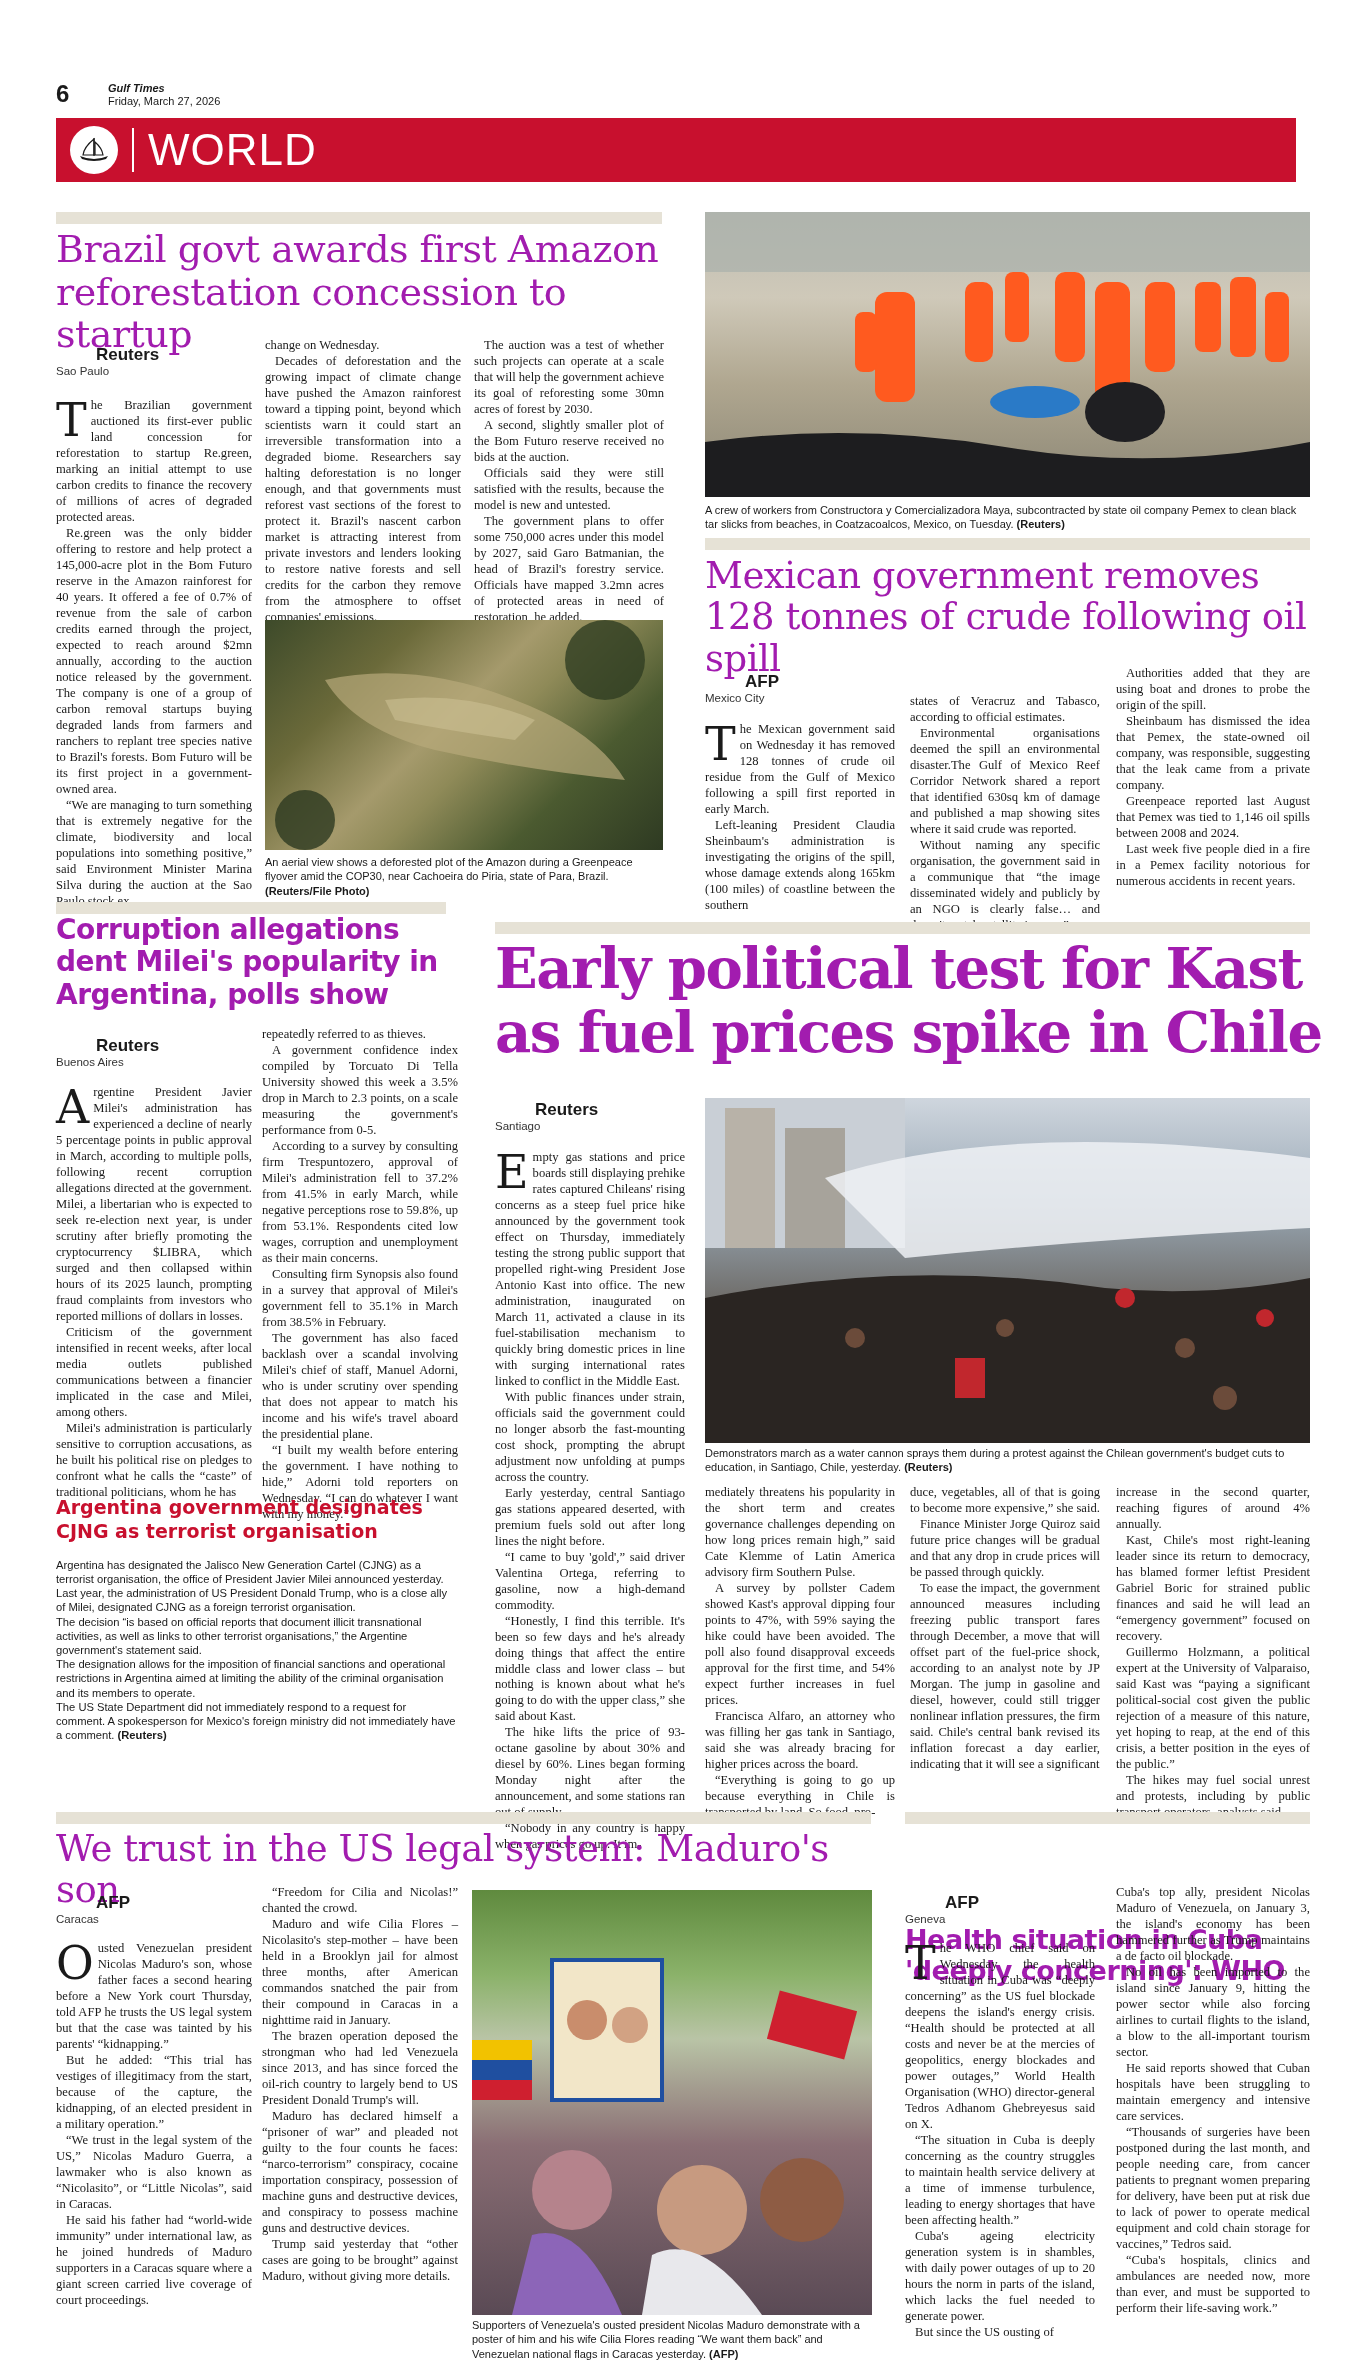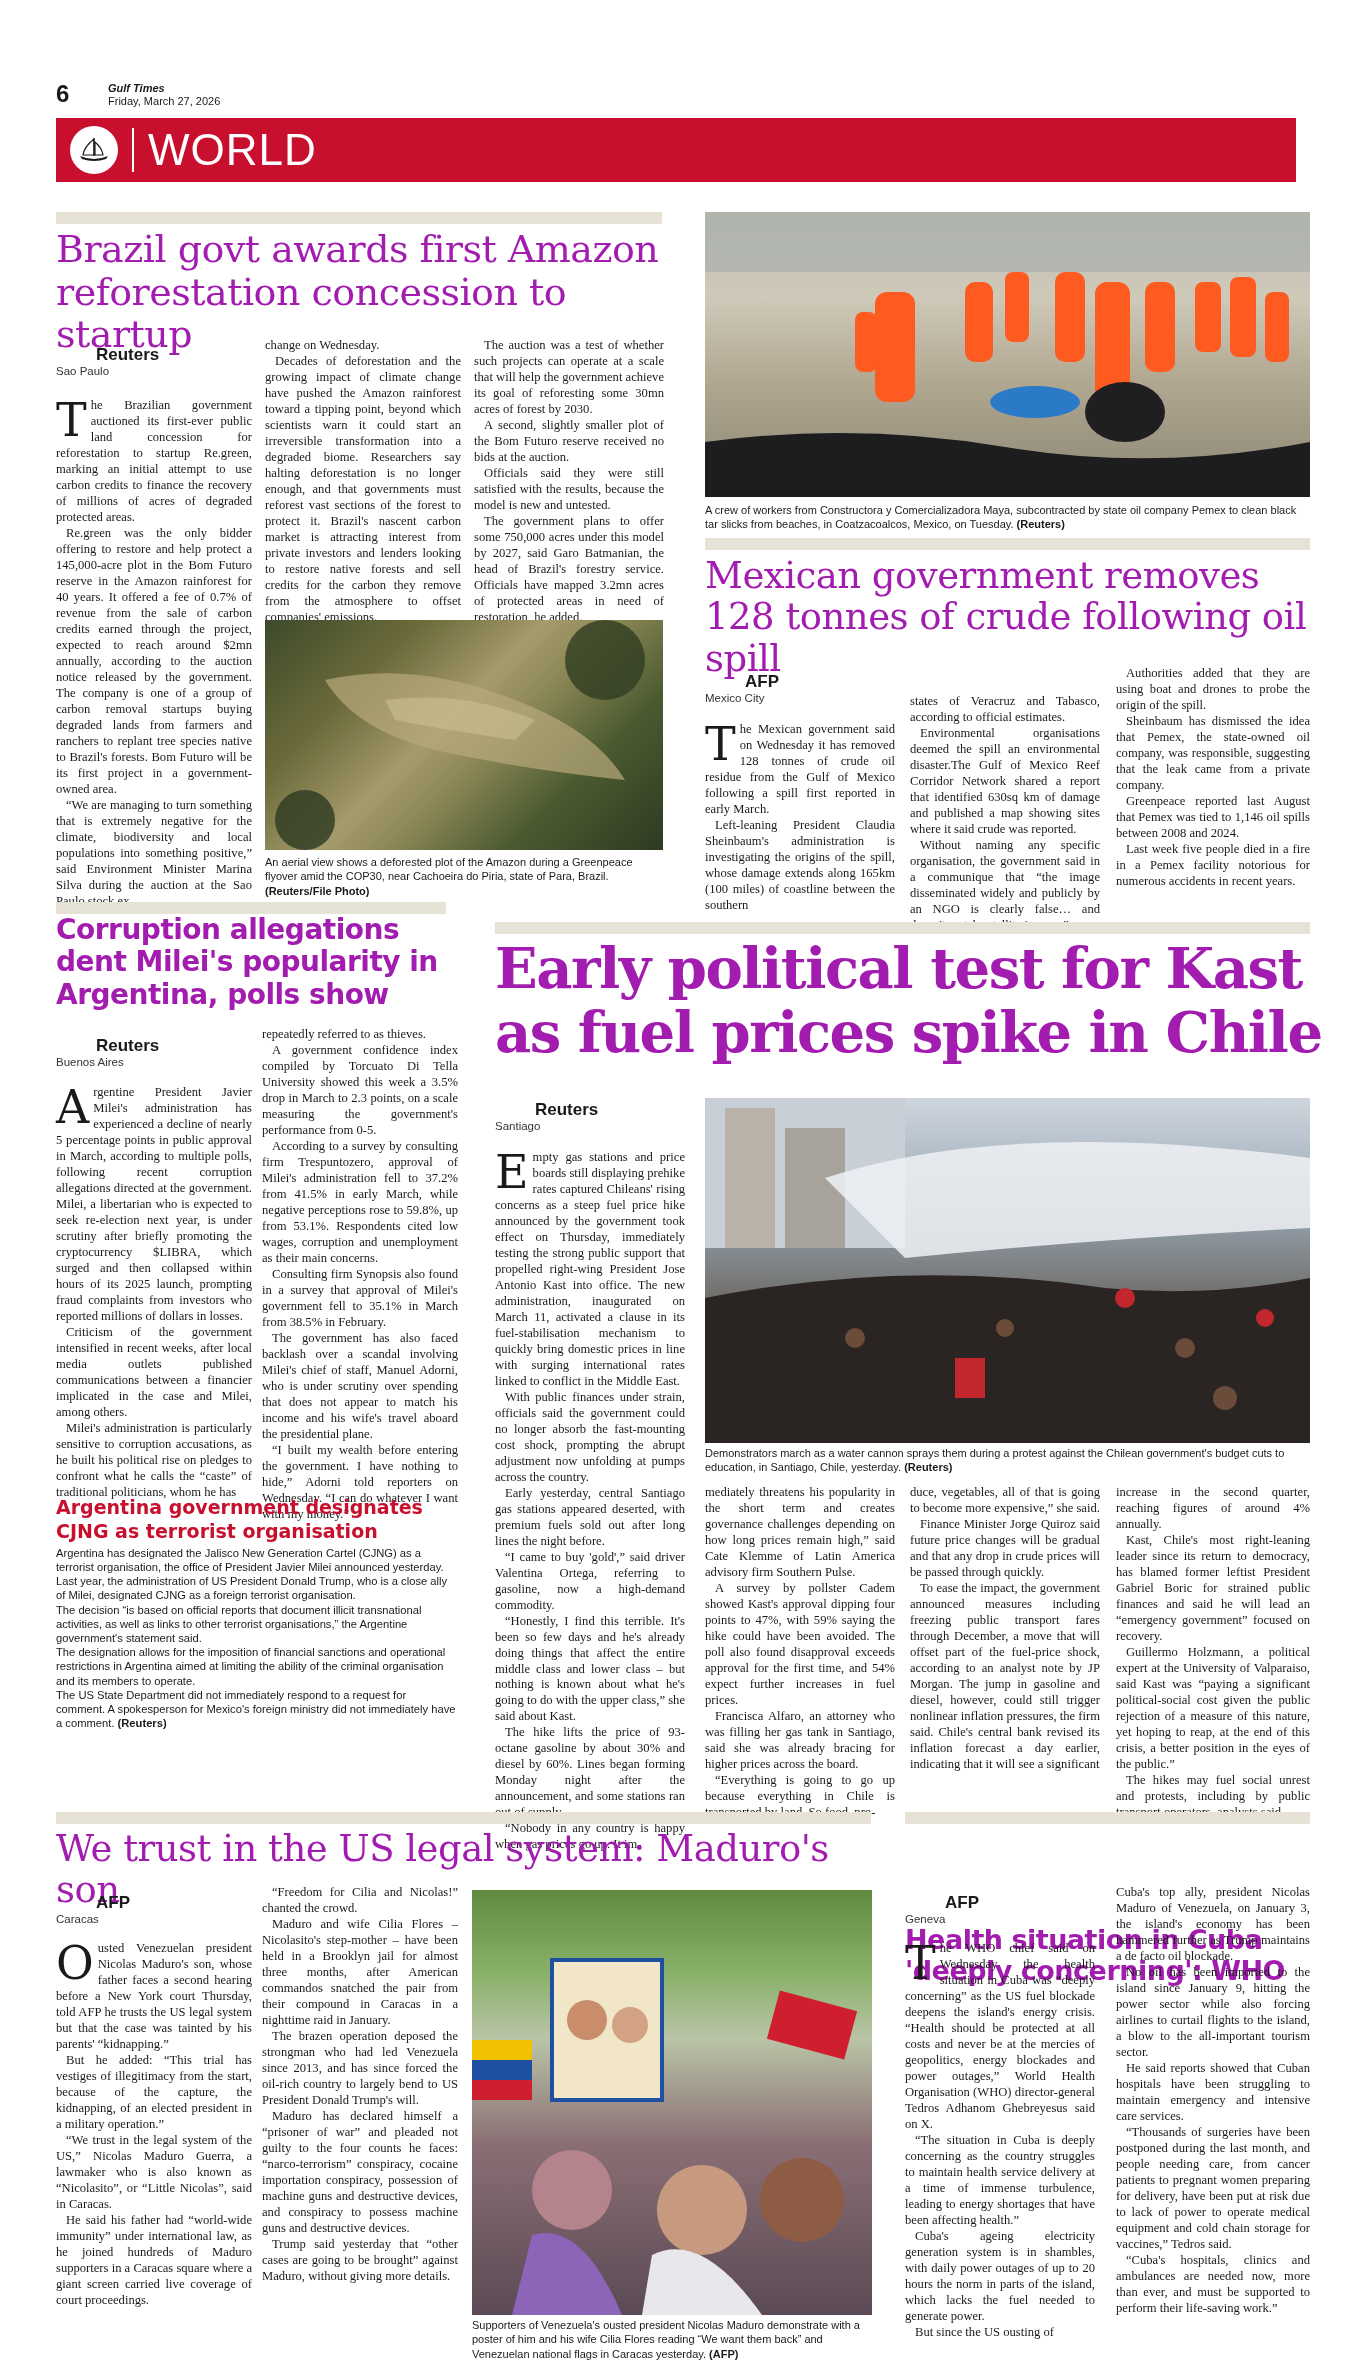--- a/index.html
+++ b/index.html
@@ -154,21 +154,21 @@
   <p>repeatedly referred to as thieves.</p>
   <p style="text-indent:10px">A government confidence index compiled by Torcuato Di Tella University showed this week a 3.5% drop in March to 2.3 points, on a scale measuring the government's performance from 0-5.</p>
   <p style="text-indent:10px">According to a survey by consulting firm Trespuntozero, approval of Milei's administration fell to 37.2% from 41.5% in early March, while negative perceptions rose to 59.8%, up from 53.1%. Respondents cited low wages, corruption and unemployment as their main concerns.</p>
   <p style="text-indent:10px">Consulting firm Synopsis also found in a survey that approval of Milei's government fell to 35.1% in March from 38.5% in February.</p>
   <p style="text-indent:10px">The government has also faced backlash over a scandal involving Milei's chief of staff, Manuel Adorni, who is under scrutiny over spending that does not appear to match his income and his wife's travel aboard the presidential plane.</p>
   <p style="text-indent:10px">“I built my wealth before entering the government. I have nothing to hide,” Adorni told reporters on Wednesday. “I can do whatever I want with my money.”</p>
 </div>
 
 <div class="abs" style="left:56px; top:1495px; width:400px;">
   <div class="sidebar-hl">Argentina government designates CJNG as terrorist organisation</div>
-  <div class="sidebar-body" style="margin-top:2px;">
+  <div class="sidebar-body" style="margin-top:14px;">
     <p>Argentina has designated the Jalisco New Generation Cartel (CJNG) as a terrorist organisation, the office of President Javier Milei announced yesterday. Last year, the administration of US President Donald Trump, who is a close ally of Milei, designated CJNG as a foreign terrorist organisation.</p>
     <p>The decision “is based on official reports that document illicit transnational activities, as well as links to other terrorist organisations,” the Argentine government's statement said.</p>
     <p>The designation allows for the imposition of financial sanctions and operational restrictions in Argentina aimed at limiting the ability of the criminal organisation and its members to operate.</p>
     <p><span>The US State Department did not immediately respond to a request for comment. A spokesperson for Mexico's foreign ministry did not immediately have a comment.</span> <b>(Reuters)</b></p>
   </div>
 </div>
 
 <div class="abs rule" style="left:495px; top:922px; width:815px;"></div>
 <h1 class="abs hl hl-big" style="left:495px; top:936px; width:830px;">Early political test for Kast as fuel prices spike in Chile</h1>
 <div class="abs" style="left:495px; top:1100px;">

